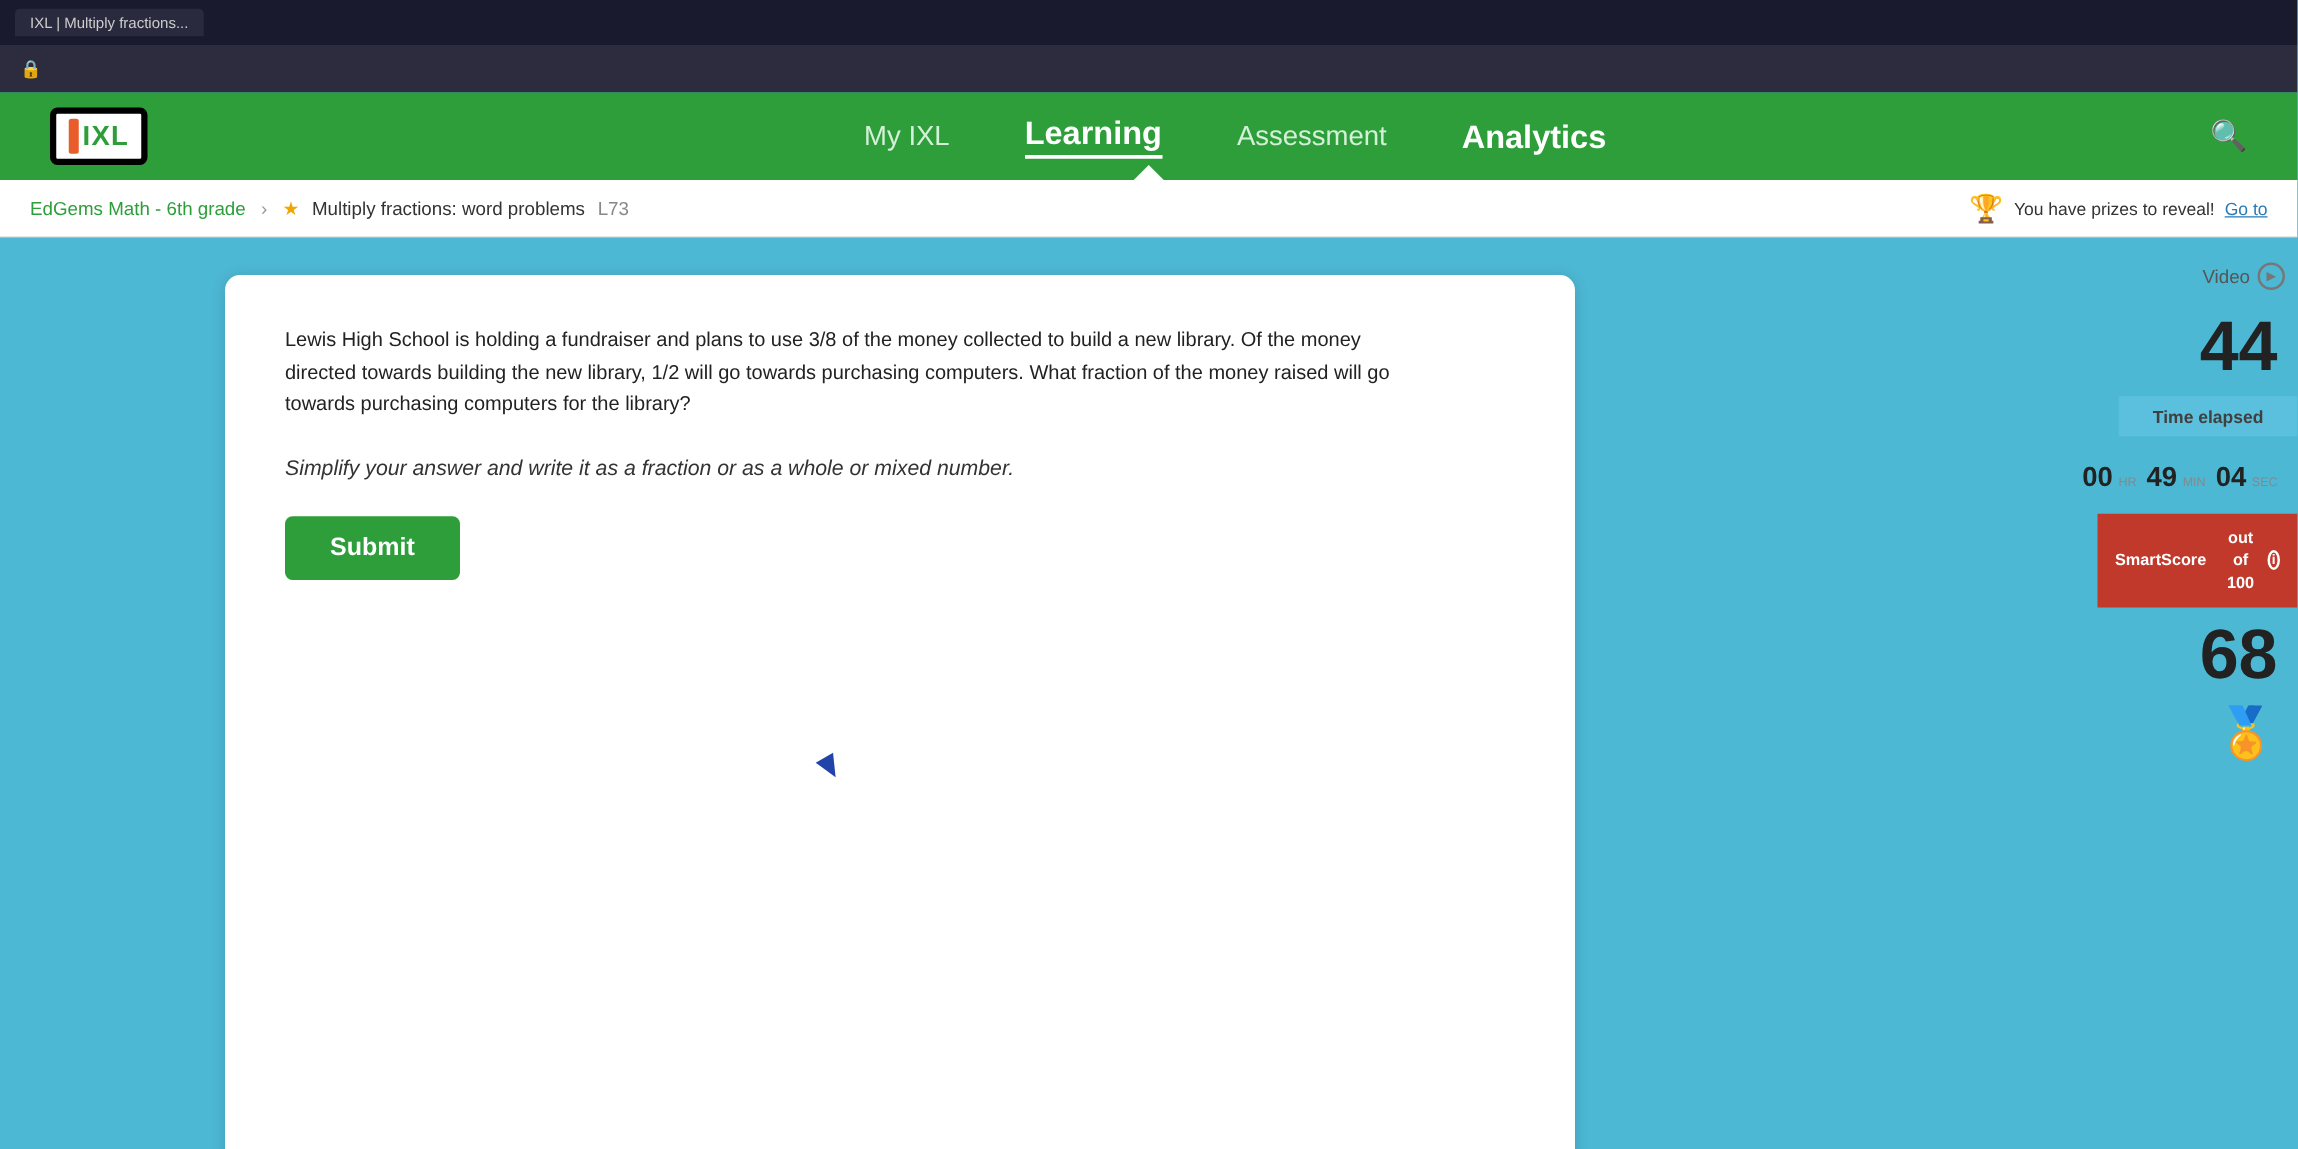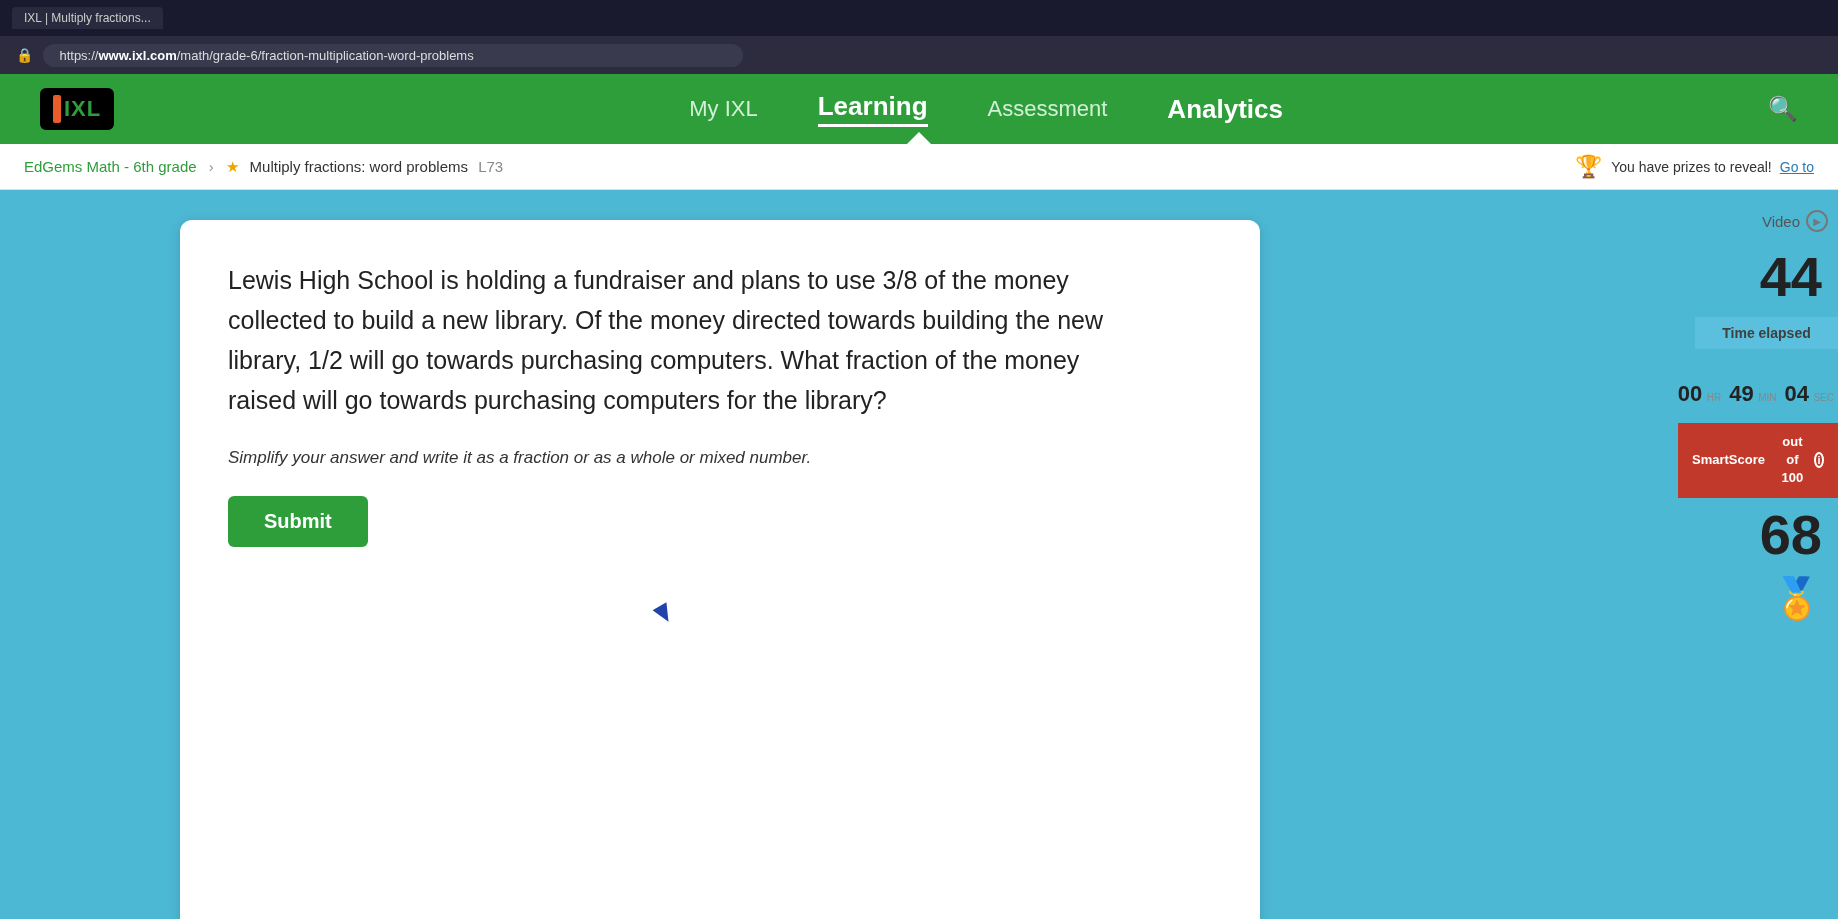--- a/index.html
+++ b/index.html
@@ -55,22 +55,22 @@
     .ixl-nav {
       background: #2d9e3a;
       height: 70px;
       display: flex;
       align-items: center;
       padding: 0 40px;
       gap: 60px;
       position: relative;
     }
     .ixl-logo {
-      background: #000000;
-      border: 3px solid #000000;
+      background: #ffffff;
+      border: 5px solid #000000;
       border-radius: 6px;
       padding: 4px 10px;
       display: flex;
       align-items: center;
       gap: 3px;
     }
     .ixl-logo-bar {
       width: 8px;
       height: 28px;
       background: #e85d2a;
@@ -197,21 +197,21 @@
       border-radius: 12px;
       margin: 0 auto 0 180px;
       padding: 40px 48px 40px 48px;
       width: 1080px;
       min-height: 580px;
       position: relative;
       box-shadow: 0 2px 12px rgba(0,0,0,0.15);
     }
 
     .question-text {
-      font-size: 25px;
+      font-size: 16px;
       color: #222;
       line-height: 1.6;
       margin-bottom: 28px;
       max-width: 900px;
     }
 
     .simplify-instruction {
       font-size: 17px;
       color: #333;
       font-style: italic;
@@ -314,24 +314,24 @@
       font-size: 14px;
       font-weight: bold;
       text-align: center;
       margin-bottom: 16px;
     }
 
     .time-display {
       display: flex;
       align-items: flex-end;
       justify-content: flex-end;
-      padding-right: 4px;
+      padding-right: 16px;
       gap: 8px;
       margin-bottom: 16px;
-      margin-top: 16px;
+      margin-top: 4px;
     }
     .time-digit {
       font-size: 22px;
       font-weight: bold;
       color: #222;
     }
     .time-label {
       font-size: 10px;
       color: #888;
       text-transform: uppercase;
@@ -395,23 +395,20 @@
   </style>
 </head>
 <body>
 
 <div class="browser-chrome">
   <span class="browser-tab">IXL | Multiply fractions...</span>
 </div>
 
 <div class="address-bar-row">
   <span class="lock-icon">🔒</span>
-  <div class="address-bar">
-    <span>https://</span><span class="domain">www.ixl.com</span><span>/math/grade-6/fraction-multiplication-word-problems</span>
-  </div>
 </div>
 
 <div class="ixl-nav">
   <div class="ixl-logo">
     <div class="ixl-logo-bar"></div>
     <span class="ixl-logo-text">IXL</span>
   </div>
   <div class="nav-links">
     <a class="nav-link">My IXL</a>
     <a class="nav-link active">Learning</a>

